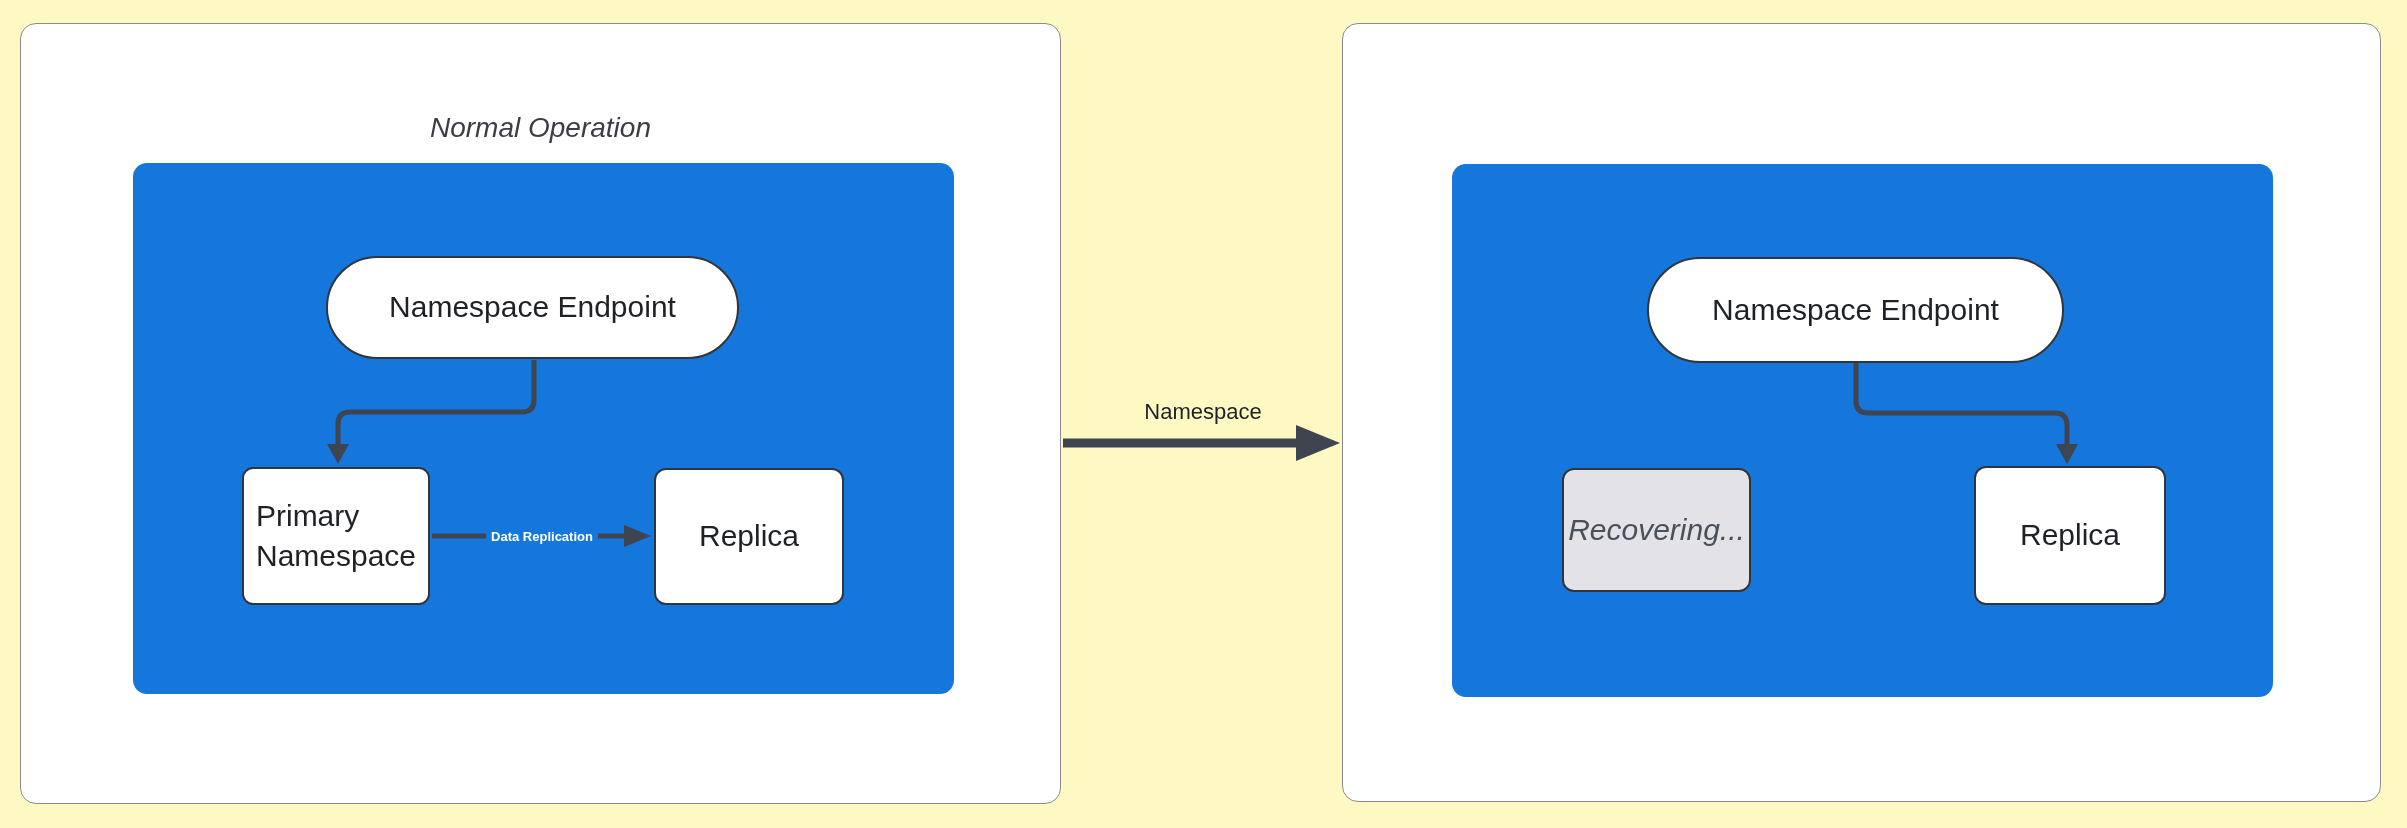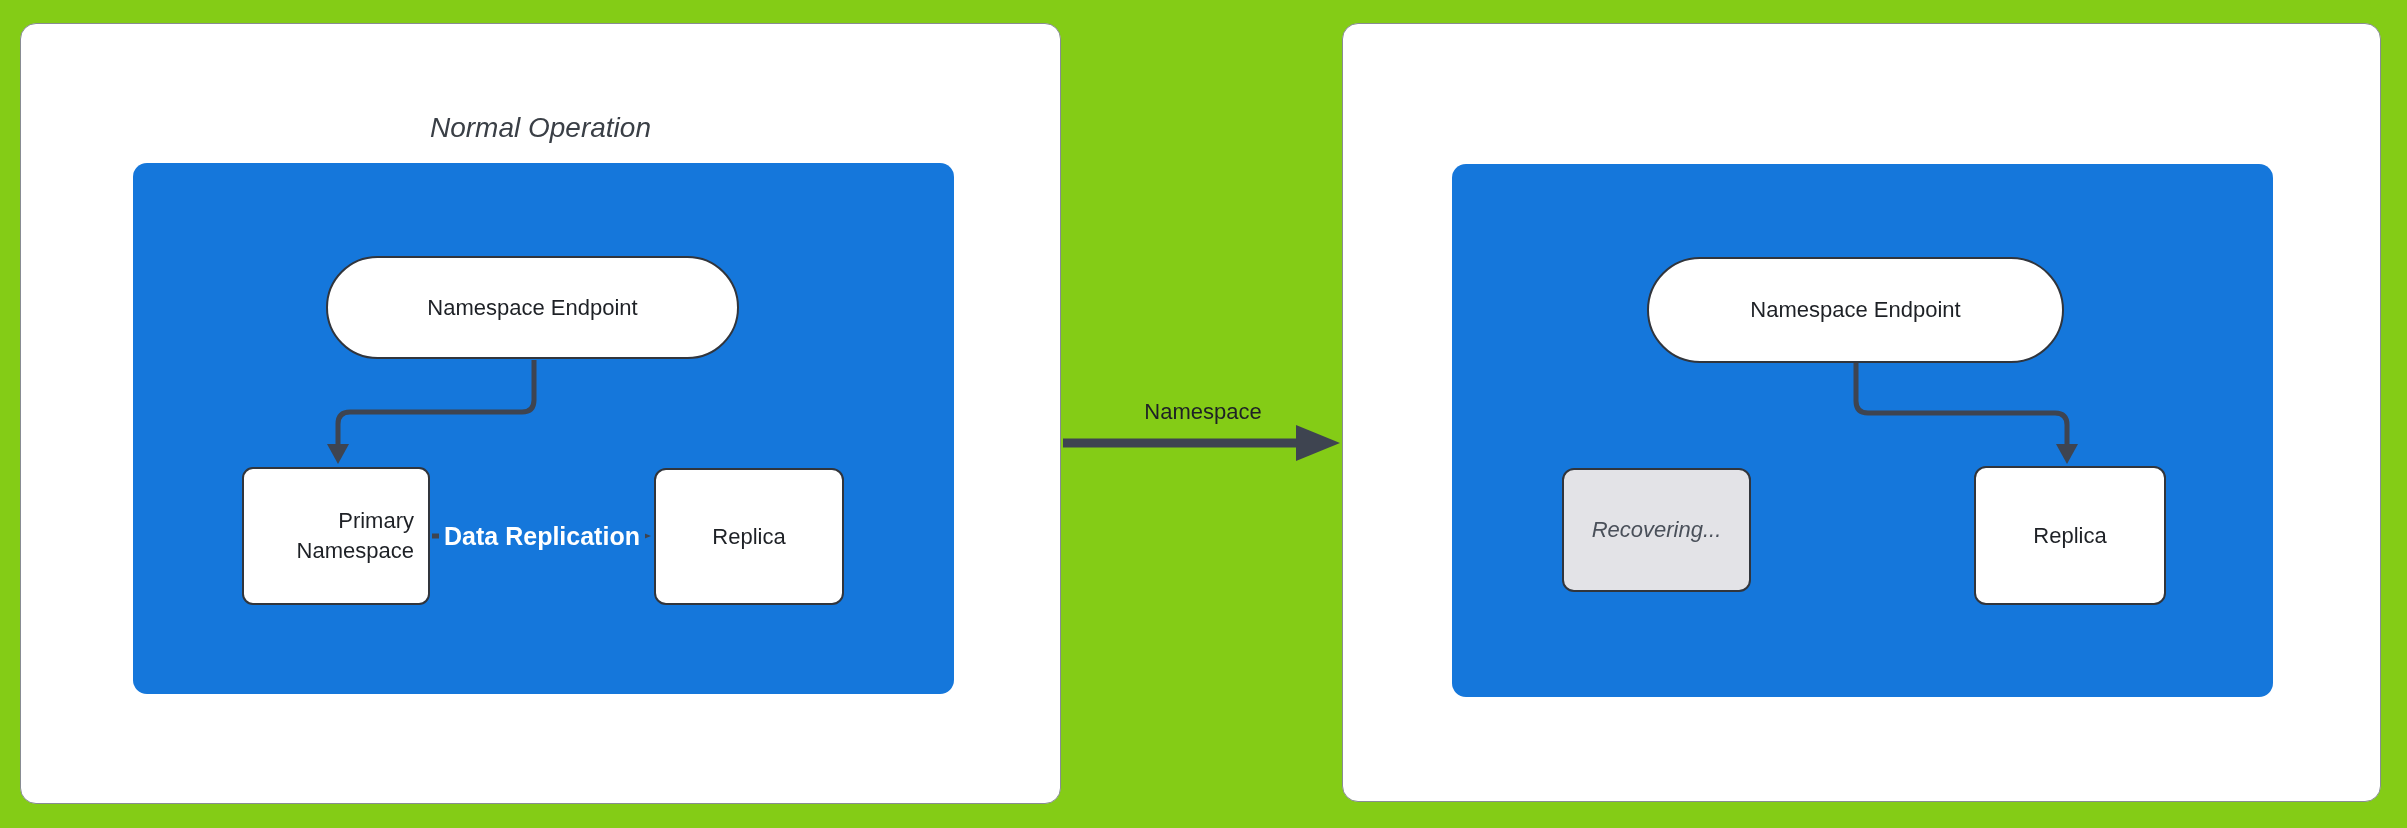--- a/index.html
+++ b/index.html
@@ -1,19 +1,19 @@
 <!DOCTYPE html>
 <html style="--container-blue: #1577DB; --connector-dark: #3E4450; --node-border: #31353C; --node-fill: #FFFFFF; --panel-border: #888C92; --title-text: #3A3F46; --node-text: #1E2126; --recovering-fill: #E3E3E7; --recovering-text: #4A505A; --edge-label-text: #FFFFFF;"><head>
 <meta charset="utf-8">
 <style>
   html,body{margin:0;padding:0;background:#ffffff;}
   .canvas{
     position:relative;
     width:2407px;height:828px;
-    background:#84cc16;
+    background:#fef9c3;
     font-family:"Liberation Sans",sans-serif;
     overflow:hidden;
   }
   .panel{
     position:absolute;
     top:23px;
     background:#ffffff;
     border:1.5px solid var(--panel-border,#888C92);
     border-radius:16px;
     box-sizing:border-box;
@@ -35,22 +35,22 @@
   }
   #panel-left  .blue-box{left:112px;top:139px;width:821px;height:531px;}
   #panel-right .blue-box{left:109px;top:140px;width:821px;height:533px;}
   .node{
     position:absolute;
     background:var(--node-fill,#ffffff);
     border:2px solid var(--node-border,#31353C);
     border-radius:12px;
     box-sizing:border-box;
     display:flex;align-items:center;justify-content:center;
-    text-align:right;
-    font-size:22px;
+    text-align:left;
+    font-size:30px;
     line-height:1.35;
     color:var(--node-text,#1E2126);
     padding:0 14px;
   }
   .node.pill{border-radius:54px;}
   #node-endpoint-left {left:193px;top:93px;width:413px;height:103px;}
   #node-primary       {left:109px;top:304px;width:188px;height:138px;border-radius:11px;}
   #node-replica-left  {left:521px;top:305px;width:190px;height:137px;}
   #node-endpoint-right{left:195px;top:93px;width:417px;height:106px;}
   #node-recovering{
@@ -70,21 +70,21 @@
   .edge-label-wrap{
     position:absolute;
     left:297px;top:358px;width:224px;height:30px;
     display:flex;align-items:center;justify-content:center;
     z-index:3;
   }
   .edge-label{
     background:var(--container-blue,#1577DB);
     color:var(--edge-label-text,#ffffff);
     font-weight:bold;
-    font-size:25px;
+    font-size:13px;
     padding:2px 5px;
     white-space:nowrap;
   }
   .failover-label{
     position:absolute;
     left:1100px;top:399px;width:206px;
     text-align:center;
     font-size:22px;
     color:var(--node-text,#1E2126);
     z-index:3;

